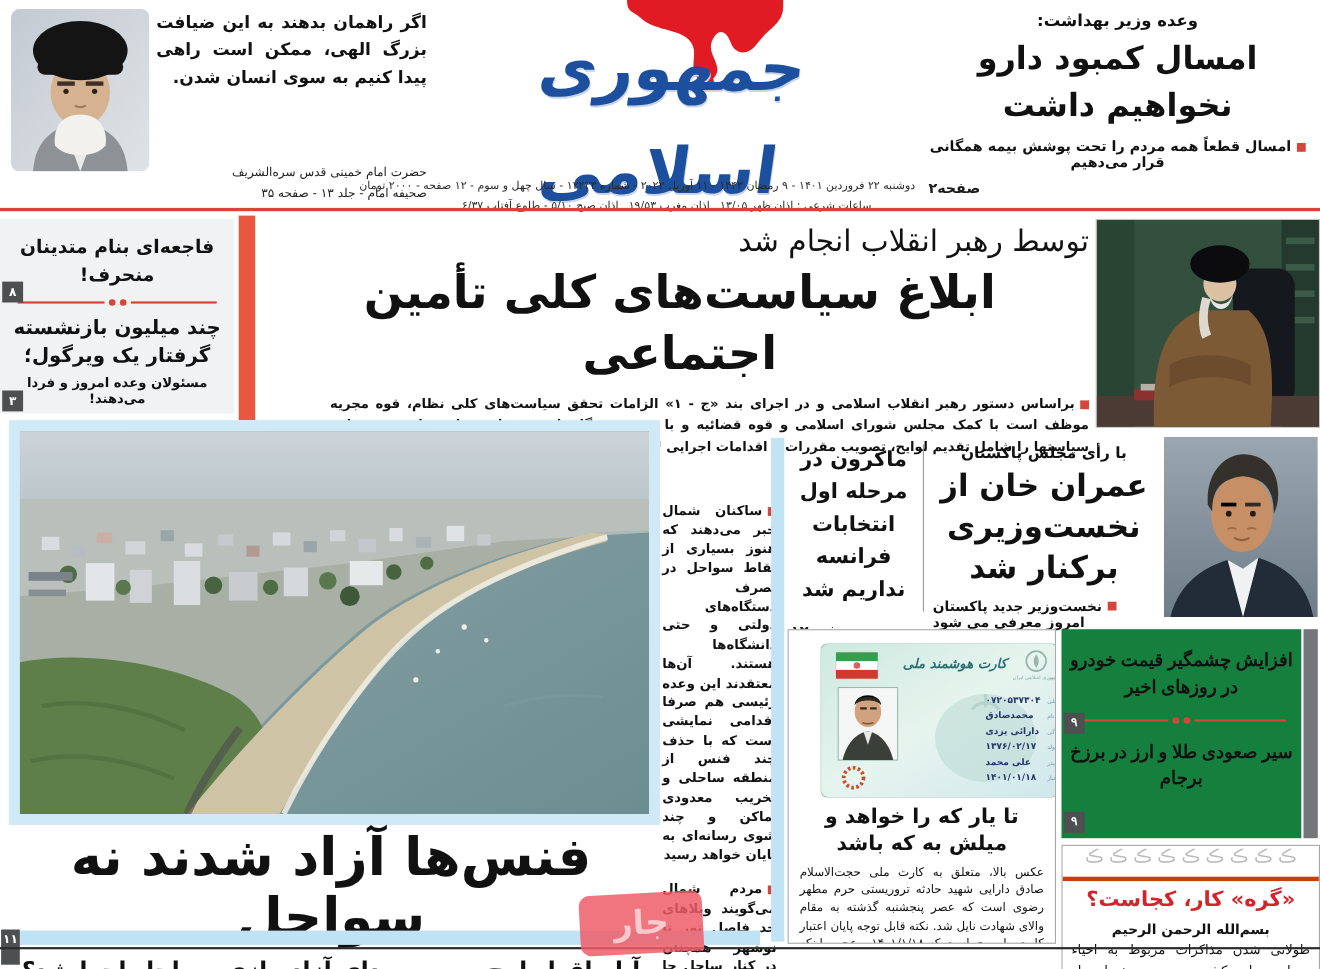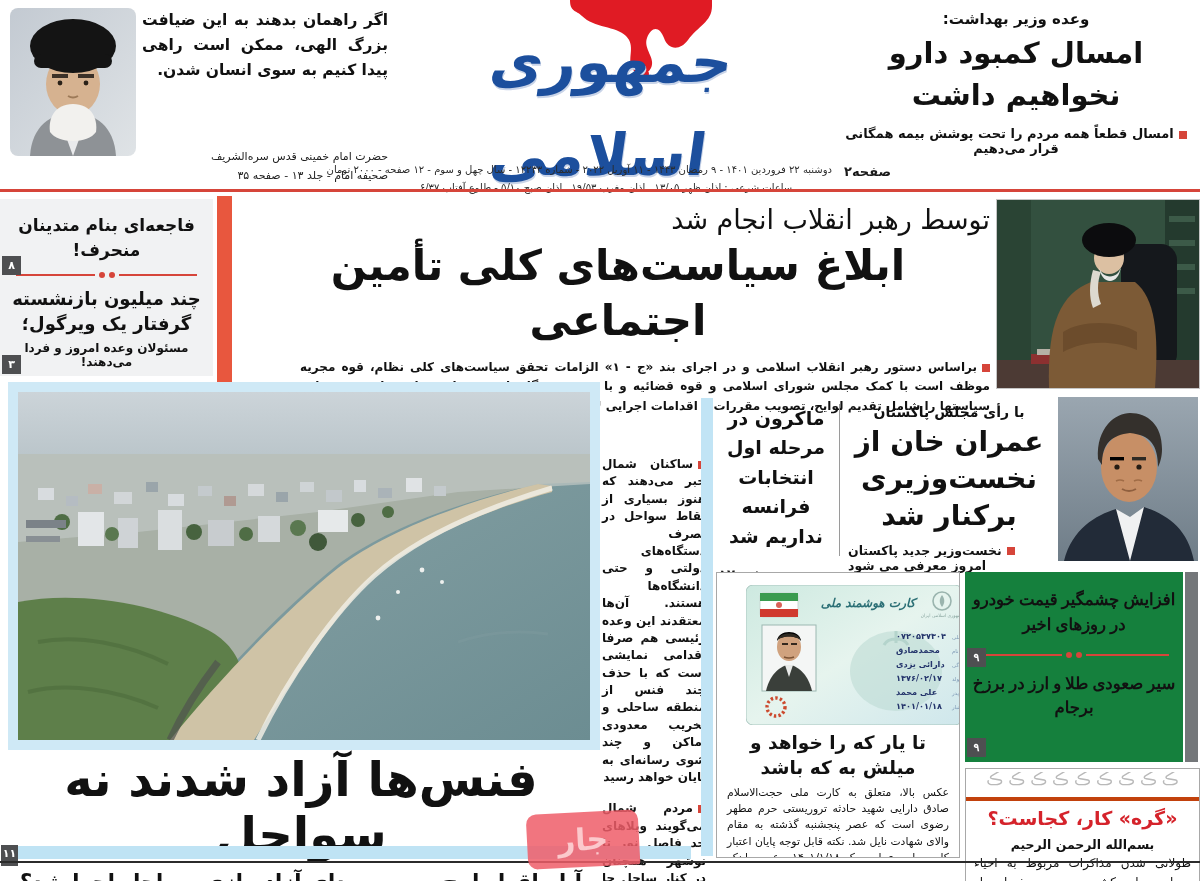--- a/index.html
+++ b/index.html
@@ -250,21 +250,21 @@
     <p class="p1 just"><span class="red-sq"></span><span>ساکنان شمال خبر می‌دهند که هنوز بسیاری از نقاط سواحل در تصرف دستگاه‌های دولتی و حتی دانشگاه‌ها هستند. آن‌ها معتقدند این وعده رئیسی هم صرفا اقدامی نمایشی است که با حذف چند فنس از منطقه ساحلی و تخریب معدودی اماکن و چند شوی رسانه‌ای به پایان خواهد رسید</span></p>
     <p class="p2 just"><span class="red-sq"></span><span>مردم شمال می‌گویند ویلاهای حد فاصل نور تا نوشهر همچنان در کنار ساحل جا خوش کرده‌اند و هیچ کس کاری به آن‌ها ندارد</span></p>
   </div>
   <div class="abs bluestrip"></div>
 
   <div class="abs fence">
     <div class="hl">فنس‌ها آزاد شدند نه سواحل</div>
     <div class="sub">آیا واقعا طرح پرسروصدای آزادسازی سواحل اجرا شد؟</div>
   </div>
   <div class="abs bluebar"></div>
-  <div class="badge" style="left:1px;top:845px;width:17px;height:21px;line-height:17px;">۱۱</div>
+  <div class="badge" style="left:1px;top:845px;width:17px;height:32px;line-height:17px;">۱۱</div>
 
   <div class="abs macron">
     <div class="hl">ماکرون در مرحله اول انتخابات فرانسه نداریم شد</div>
     <span class="pref">صفحه۱۲</span>
   </div>
   <div class="abs vdiv"></div>
 
   <div class="abs imran">
     <div class="kicker">با رأی مجلس پاکستان</div>
     <div class="hl">عمران خان از نخست‌وزیری برکنار شد</div>

